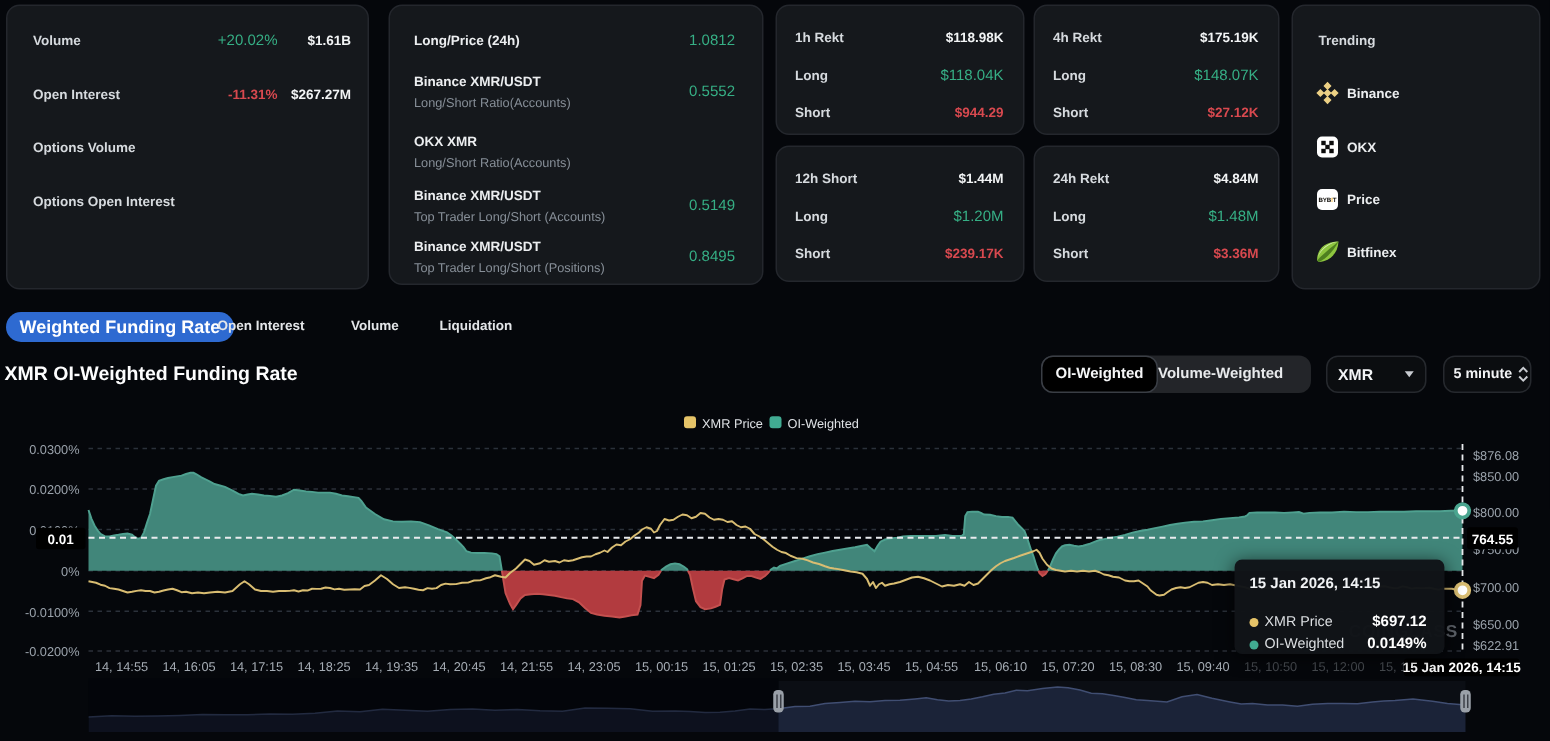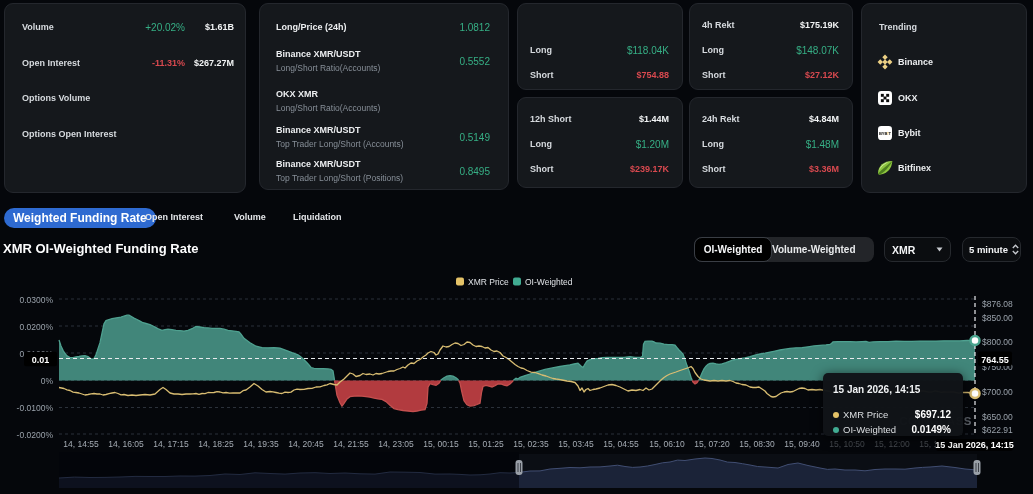--- a/index.html
+++ b/index.html
@@ -75,27 +75,31 @@
     </div>
   <div class="row" style="left:16px;right:18px;top:151px;height:32px">
   <span>
         <span class="lb2" style="display:block;line-height:15px">Binance XMR/USDT</span>
         <span class="sub" style="display:block;line-height:13px">Top Trader Long/Short (Positions)</span>
       </span>
       <span class="vg">0.8495</span>
     </div>
 </div>
 <div class="panel" style="left:517px;top:3px;width:166px;height:87px">
+  <div class="row" style="left:12px;right:13px;top:11px;height:20px">
+      <span class="lb">1h Rekt</span>
+      <span class="vw">$118.98K</span>
+    </div>
   <div class="row" style="left:12px;right:13px;top:36px;height:20px">
       <span class="lb">Long</span>
       <span class="vg">$118.04K</span>
     </div>
   <div class="row" style="left:12px;right:13px;top:61px;height:20px">
       <span class="lb">Short</span>
-      <span class="vr">$754.88</span>
+      <span class="vr">$944.29</span>
     </div>
 </div>
 <div class="panel" style="left:517px;top:97px;width:166px;height:91px">
   <div class="row" style="left:12px;right:13px;top:11px;height:20px">
       <span class="lb">12h Short</span>
       <span class="vw">$1.44M</span>
     </div>
   <div class="row" style="left:12px;right:13px;top:36px;height:20px">
       <span class="lb">Long</span>
       <span class="vg">$1.20M</span>
@@ -152,21 +156,21 @@
         <rect x="5.8" y="13.8" width="4.4" height="4.4" fill="#0b0b0b"></rect>
         <rect x="13.8" y="13.8" width="4.4" height="4.4" fill="#0b0b0b"></rect>
       </svg>
     <span class="tn" style="margin-left:5px">OKX</span>
     </div>
   <div class="row" style="left:15px;top:117px;height:24px;justify-content:flex-start">
     <svg width="16" height="16" viewBox="0 0 24 24">
         <rect x="1.5" y="1.5" width="21" height="21" rx="5" fill="#fff"></rect>
         <text x="12" y="14.6" text-anchor="middle" font-family="Liberation Sans" font-size="6.2" font-weight="bold" letter-spacing="-0.2" fill="#12100b">BYB<tspan fill="#f7a600">!</tspan>T</text>
       </svg>
-    <span class="tn" style="margin-left:5px">Bybit</span>
+    <span class="tn" style="margin-left:5px">Price</span>
     </div>
   <div class="row" style="left:15px;top:152px;height:24px;justify-content:flex-start">
     <svg width="16" height="16" viewBox="0 0 24 24">
         <path d="M1.5 20.5 C1.5 8.5, 10 1.5, 23 1.5 C22.5 13.5, 14 21.5, 3.5 22 Z" fill="#8ec63f"></path>
         <path d="M1.5 20.5 C7 14.5, 15 8, 23 1.5 C18.5 10.5, 11 18.5, 3.5 22 Z" fill="#4e7f1f"></path>
         <path d="M23 1.5 C14 3, 5.5 9.5, 2.2 17.5 C4.5 9.5, 12 2.5, 23 1.5 Z" fill="#dff0bd"></path>
       </svg>
     <span class="tn" style="margin-left:5px">Bitfinex</span>
     </div>
 </div>

